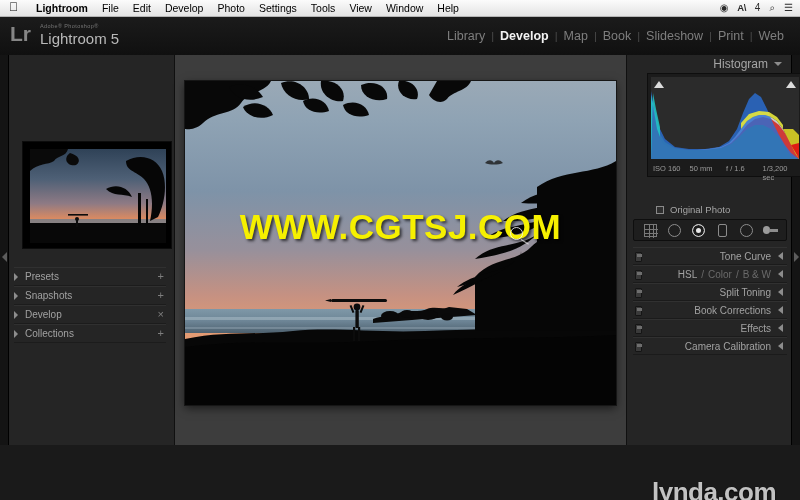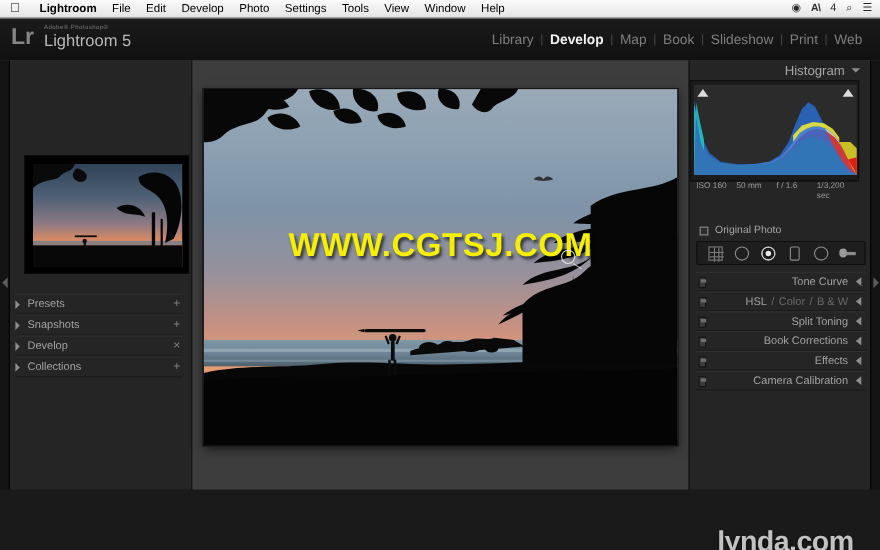--- a/index.html
+++ b/index.html
@@ -25,21 +25,21 @@
   .menubar-item.app-name { font-weight: bold; }
   .menubar-right { margin-left: auto; display: flex; align-items: center; padding-right: 7px; gap: 9px; }
   .tray-icon { font-size: 10px; color: #2b2b2b; line-height: 1; display: flex; align-items: center; }
   .tray-ai { font-size: 9.5px; font-weight: bold; letter-spacing: -0.5px; }
 
   
   .topbar {
     position: absolute; top: 17px; left: 0; width: 800px; height: 38px;
     background: linear-gradient(#1b1b1b, #101010);
   }
-  .identity { position: absolute; left: 10px; top: 4px; display: flex; align-items: flex-start; }
+  .identity { position: absolute; left: 10px; top: 4px; display: flex; align-items: center; }
   .lr-logo {
     font-size: 21px; font-weight: bold; color: #868686; letter-spacing: 0px;
     line-height: 26px; padding-right: 9px;
   }
   .id-text { padding-top: 1px; }
   .id-sup { font-size: 5.5px; color: #777; letter-spacing: 0.4px; line-height: 7px; }
   .id-main { font-size: 15px; color: #b9b9b9; line-height: 17px; font-weight: 300; }
 
   .modules {
     position: absolute; right: 10px; top: 12px;
@@ -113,21 +113,21 @@
     background: #3d3d3d;
   }
   .photo-wrap {
     position: absolute; left: 10px; top: 26px; width: 431px; height: 324px;
     box-shadow: 0 0 0 1px #161616, 0 3px 9px rgba(0,0,0,.6);
     overflow: hidden; background: #000;
   }
   .watermark {
     position: absolute; left: 0; width: 431px; top: 126px;
     text-align: center; color: #f6f000;
-    font-size: 30px; font-weight: bold; letter-spacing: 0.5px;
+    font-size: 35px; font-weight: bold; letter-spacing: 0.5px;
     text-shadow: 2px 2px 3px rgba(0,0,0,.65);
     font-family: "Liberation Sans", sans-serif;
   }
   .spot-marker {
     position: absolute; left: 325px; top: 146px; width: 13px; height: 13px;
     border: 1px solid rgba(245,245,245,.85); border-radius: 50%;
   }
   .spot-marker::after {
     content: ''; position: absolute; left: 10px; top: 11px;
     width: 9px; height: 1px; background: rgba(240,240,240,.7);
@@ -162,21 +162,21 @@
   .right-panel {
     position: absolute; left: 626px; top: 0; width: 174px; height: 403px;
     background: #252525; border-left: 1px solid #101010;
   }
   .hist-header {
     position: absolute; right: 18px; top: 2px; display: flex; align-items: center;
     font-size: 12px; color: #a5a5a5;
   }
   .hist-header .disc { margin: 0 0 0 6px; }
   .histogram {
-    position: absolute; left: 0; top: 18px; width: 154px; height: 92px;
+    position: absolute; left: 20px; top: 18px; width: 154px; height: 104px;
     background: #1b1b1b; border: 1px solid #0e0e0e;
   }
   .hist-plot { position: absolute; left: 3px; top: 3px; width: 148px; height: 82px; background: #2b2b2b; overflow: hidden; }
   .clip-tri { position: absolute; top: 4px; width: 0; height: 0; border-left: 5px solid transparent; border-right: 5px solid transparent; border-bottom: 7px solid #dcdcdc; }
   .exif { position: absolute; left: 5px; top: 90px; width: 146px; display: flex; font-size: 7.5px; color: #9a9a9a; }
   .exif span { flex: 1; text-align: left; }
   .orig-row { position: absolute; left: 8px; top: 130px; display: flex; align-items: center; font-size: 9.5px; color: #a6a6a6; }
   .orig-box { width: 8px; height: 8px; border: 1px solid #8a8a8a; background: #2e2e2e; margin-right: 6px; }
 
   .tool-strip {

